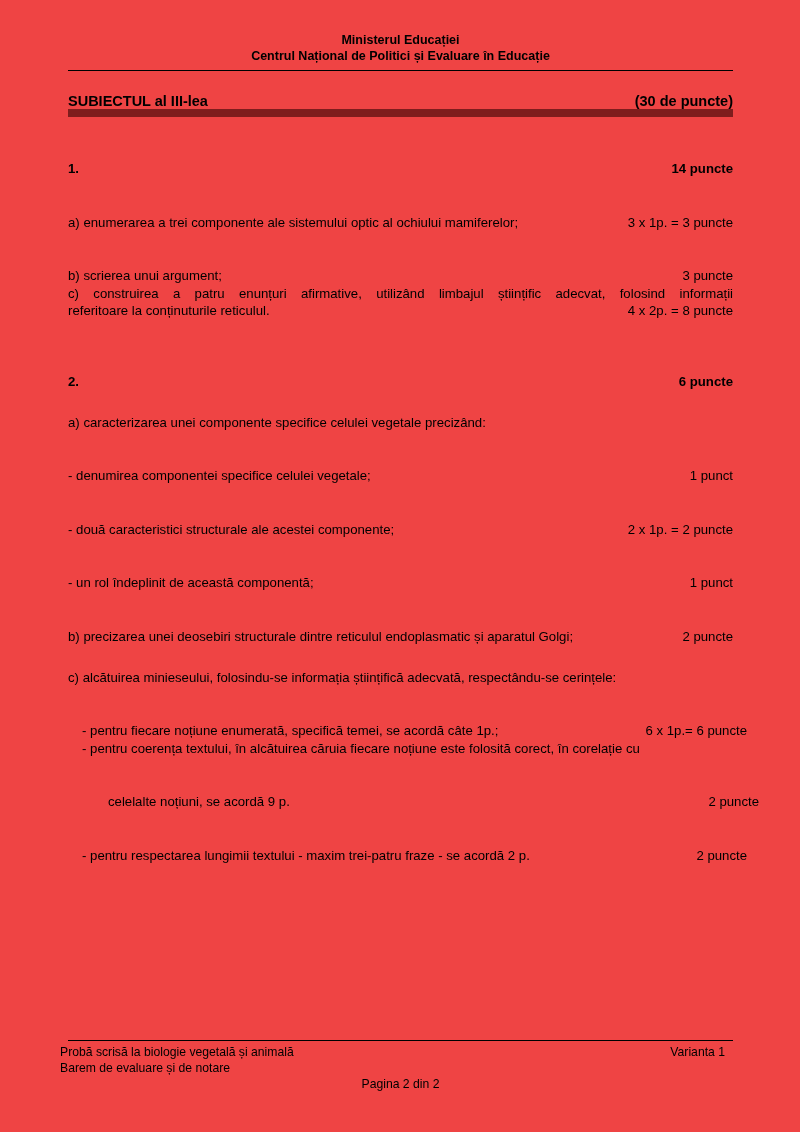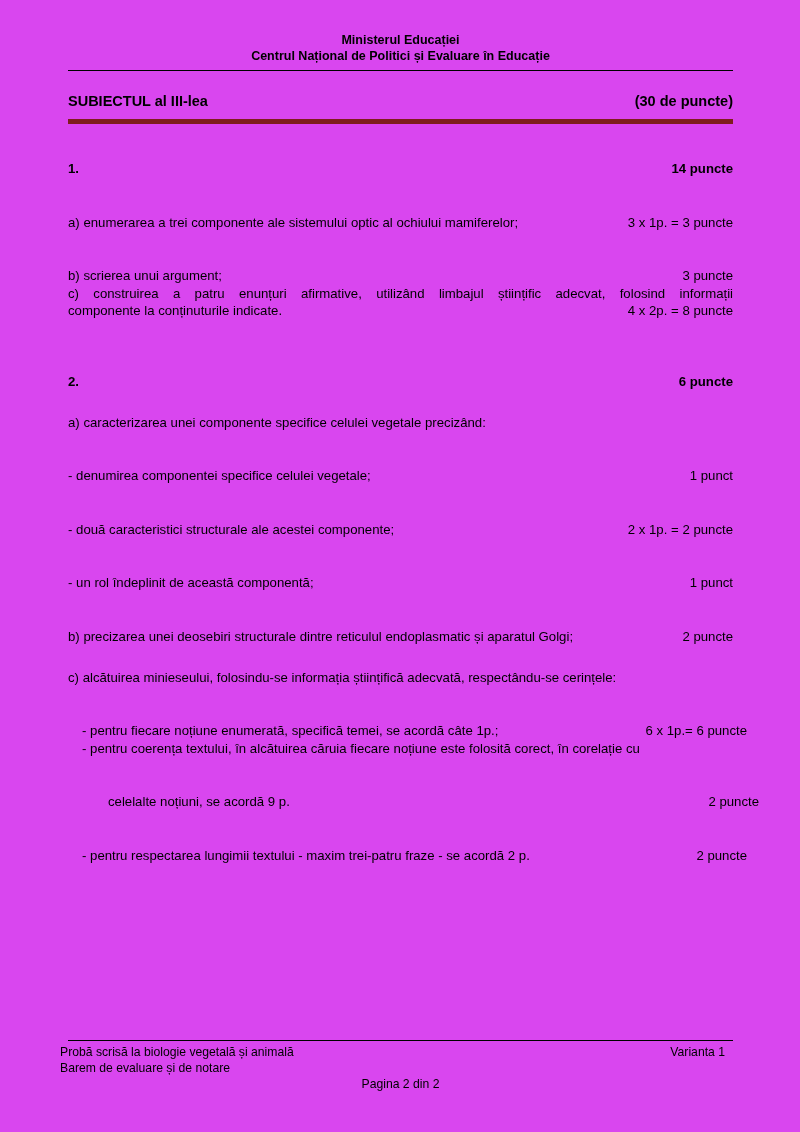--- a/index.html
+++ b/index.html
@@ -10,21 +10,21 @@
   }
   body {
     font-family: "Liberation Sans", sans-serif;
     color: #000000;
   }
   .page {
     position: relative;
     width: 800px;
     height: 1132px;
     margin: 0 auto;
-    background: #d946ef;
+    background: #ef4444;
     box-sizing: border-box;
     overflow: hidden;
   }
 
   
   .header {
     position: absolute;
     left: 68px;
     top: 33px;
     width: 665px;
@@ -53,22 +53,22 @@
   .subject-bar {
     position: absolute;
     left: 68px;
     top: 93px;
     width: 665px;
     display: flex;
     justify-content: space-between;
     align-items: baseline;
     font-size: 14.5px;
     font-weight: bold;
-    border-bottom: 5px solid #7f1d1d;
-    padding-bottom: 10px;
+    border-bottom: 8px solid #7f1d1d;
+    padding-bottom: 0;
   }
   .subject-bar .subject-title { white-space: nowrap; }
   .subject-bar .subject-points { white-space: nowrap; }
 
   
   .content {
     position: absolute;
     left: 68px;
     top: 124px;
     width: 665px;
@@ -184,21 +184,21 @@
       </div>
 
       <div class="row indent-1">
         <span class="left">b) scrierea unui argument;</span>
         <span class="right">3 puncte</span>
       </div>
 
       <div class="para-just indent-1">
         <span class="just-line">c) construirea a patru enunțuri afirmative, utilizând limbajul științific adecvat, folosind informații</span>
         <span class="para-last">
-          <span class="left">componente la conținuturile indicate.</span>
+          <span class="left">referitoare la conținuturile reticulul.</span>
           <span class="right">4 x 2p. = 8 puncte</span>
         </span>
       </div>
     </div>
 
     <div class="group-gap"></div>
 
     <div class="item-group">
       <div class="row head">
         <span class="left">2.</span>

